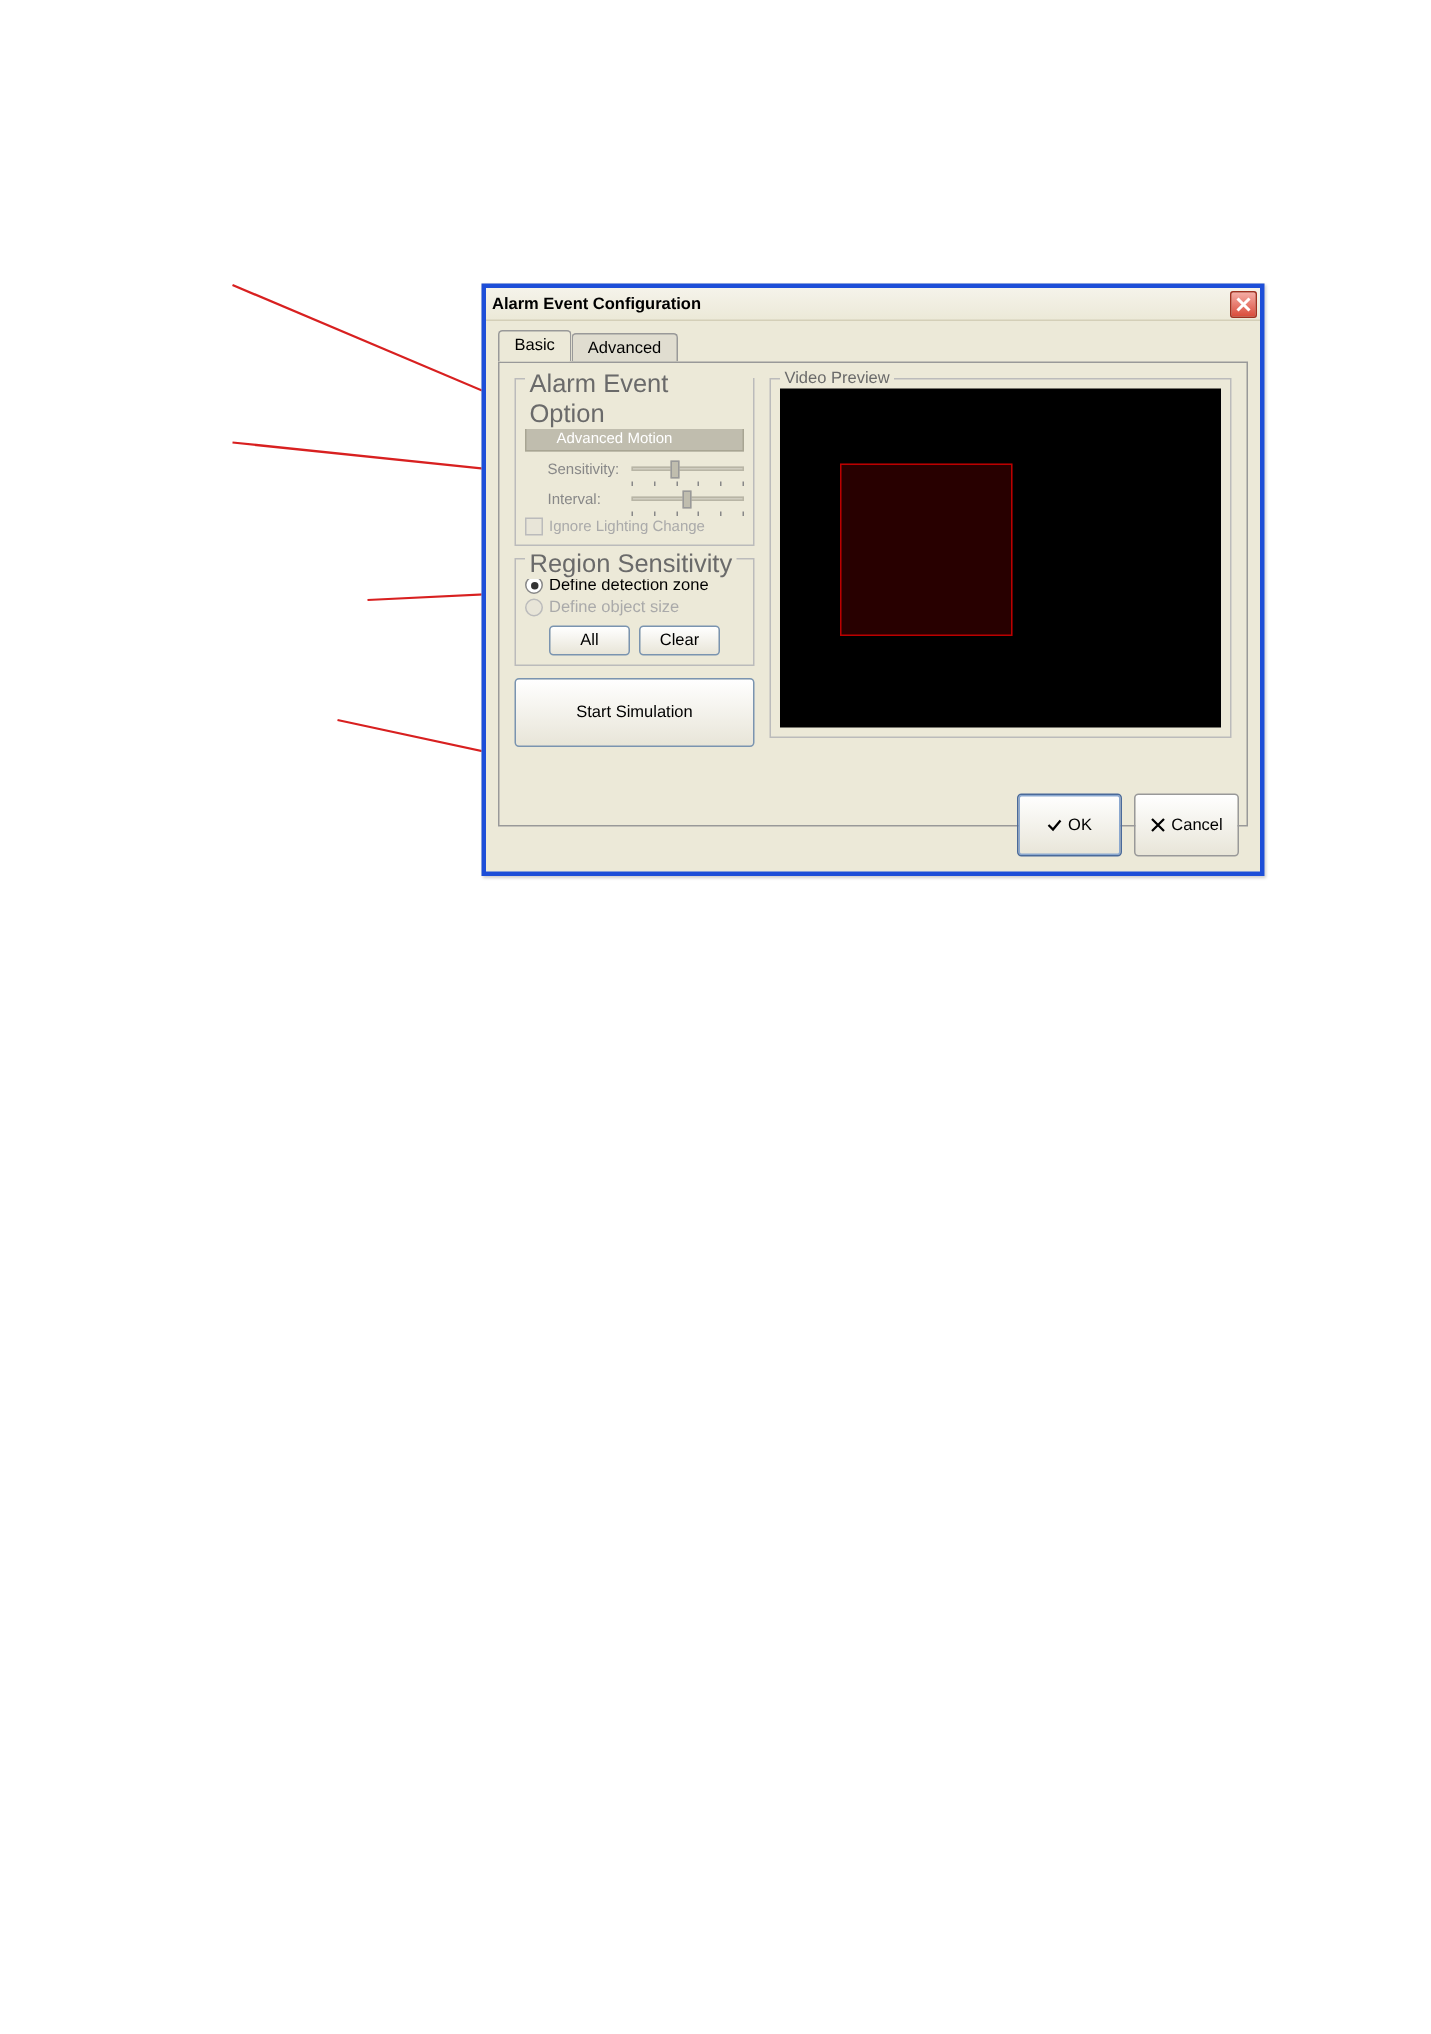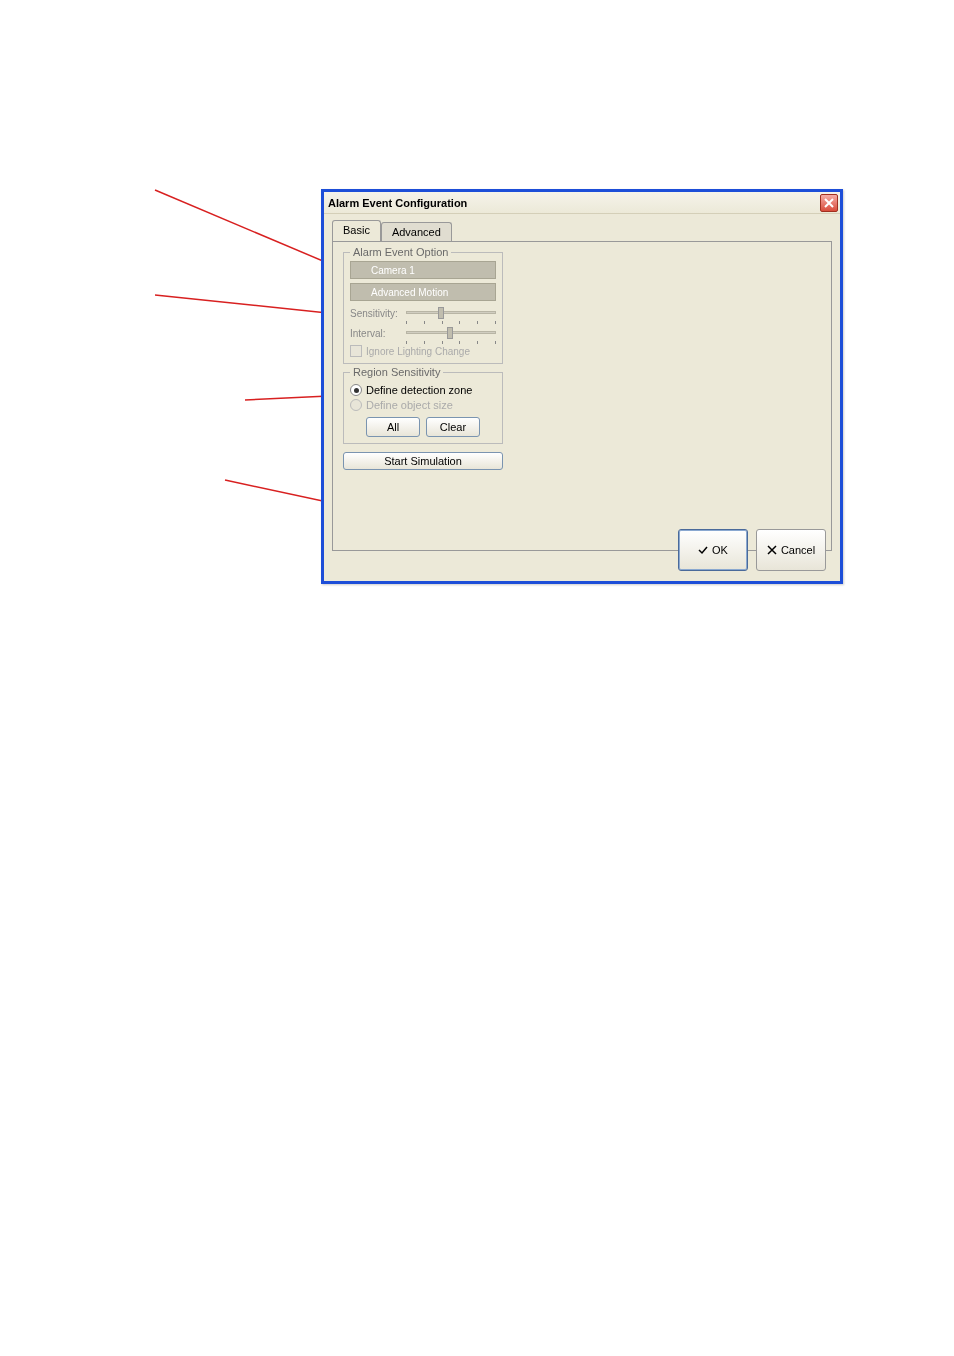--- a/index.html
+++ b/index.html
@@ -89,21 +89,21 @@
       padding: 8px 6px 6px 6px;
       position: relative;
       font-size: 11px;
     }
     .fieldset-legend {
       position: absolute;
       top: -7px;
       left: 6px;
       background: #ece9d8;
       padding: 0 3px;
-      font-size: 11px;
+      font-size: 17px;
       color: #6a6a6a;
     }
     .select-box {
       width: 100%;
       height: 18px;
       background: #c0bdae;
       border: 1px solid #a8a593;
       color: #fff;
       font-size: 10px;
       padding: 1px 20px;
@@ -111,21 +111,21 @@
       display: flex;
       align-items: center;
       cursor: pointer;
     }
     .slider-row {
       display: flex;
       align-items: center;
       gap: 4px;
       margin: 4px 0;
     }
-    .slider-label { font-size: 10px; color: #888; width: 52px; }
+    .slider-label { font-size: 10px; color: #888; width: 52px; margin-left: 15px; }
     .slider {
       flex: 1;
       height: 16px;
       position: relative;
     }
     .slider-track {
       position: absolute;
       left: 0; right: 0;
       top: 6px;
       height: 3px;
@@ -198,21 +198,21 @@
       width: 54px;
       font-size: 11px;
       background: linear-gradient(to bottom, #fff, #e8e5d8);
       border: 1px solid #7a94b0;
       border-radius: 3px;
       cursor: pointer;
       text-align: center;
     }
     .sim-btn {
       width: 100%;
-      padding: 2px 0;
+      padding: 16px 0;
       font-size: 11px;
       background: linear-gradient(to bottom, #fff, #e8e5d8);
       border: 1px solid #7a94b0;
       border-radius: 3px;
       cursor: pointer;
       text-align: center;
     }
     .video-box {
       border: 1px solid #bbb;
       padding: 6px;
@@ -356,20 +356,28 @@
         </div>
         <div class="btn-row">
           <div class="xp-btn">All</div>
           <div class="xp-btn">Clear</div>
         </div>
       </div>
 
       <div class="sim-btn">Start Simulation</div>
     </div>
 
+    <div class="right-col">
+      <div class="video-box">
+        <span class="video-legend">Video Preview</span>
+        <div class="video-area">
+          <div class="detection-zone"></div>
+        </div>
+      </div>
+    </div>
   </div>
 
   <div class="footer-btns">
     <div class="footer-btn primary">
       <svg viewBox="0 0 10 10">
           <path d="M1 5 L4 8 L9 2" stroke="#000" stroke-width="1.5" fill="none"></path>
         </svg>
       <span>OK</span>
     </div>
     <div class="footer-btn">

